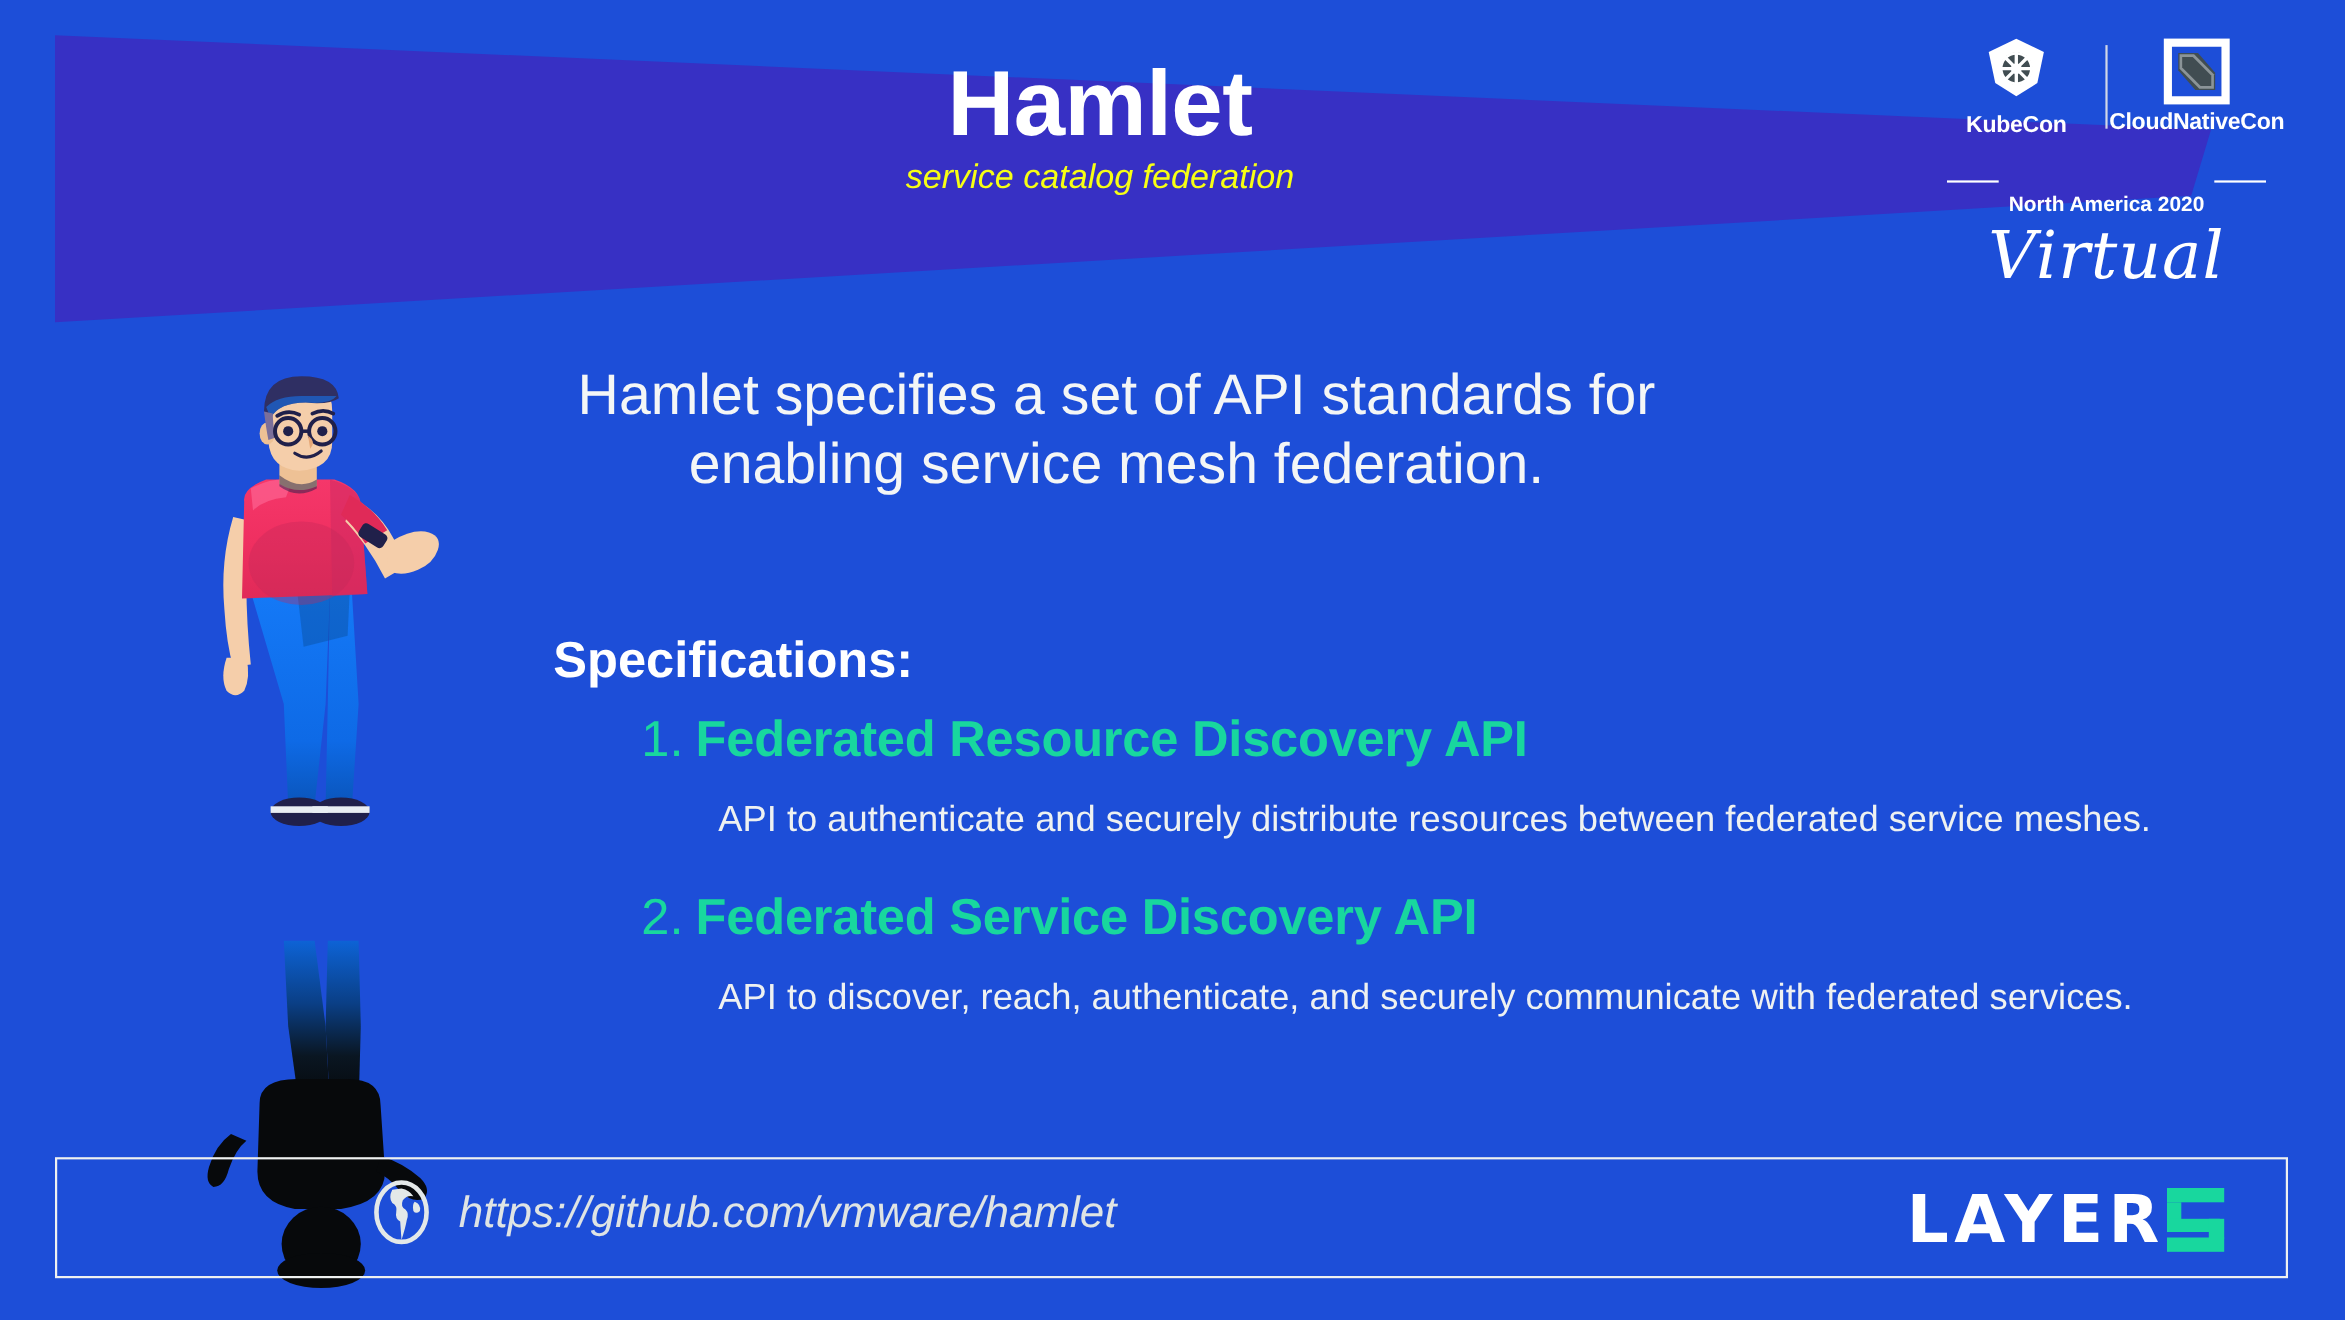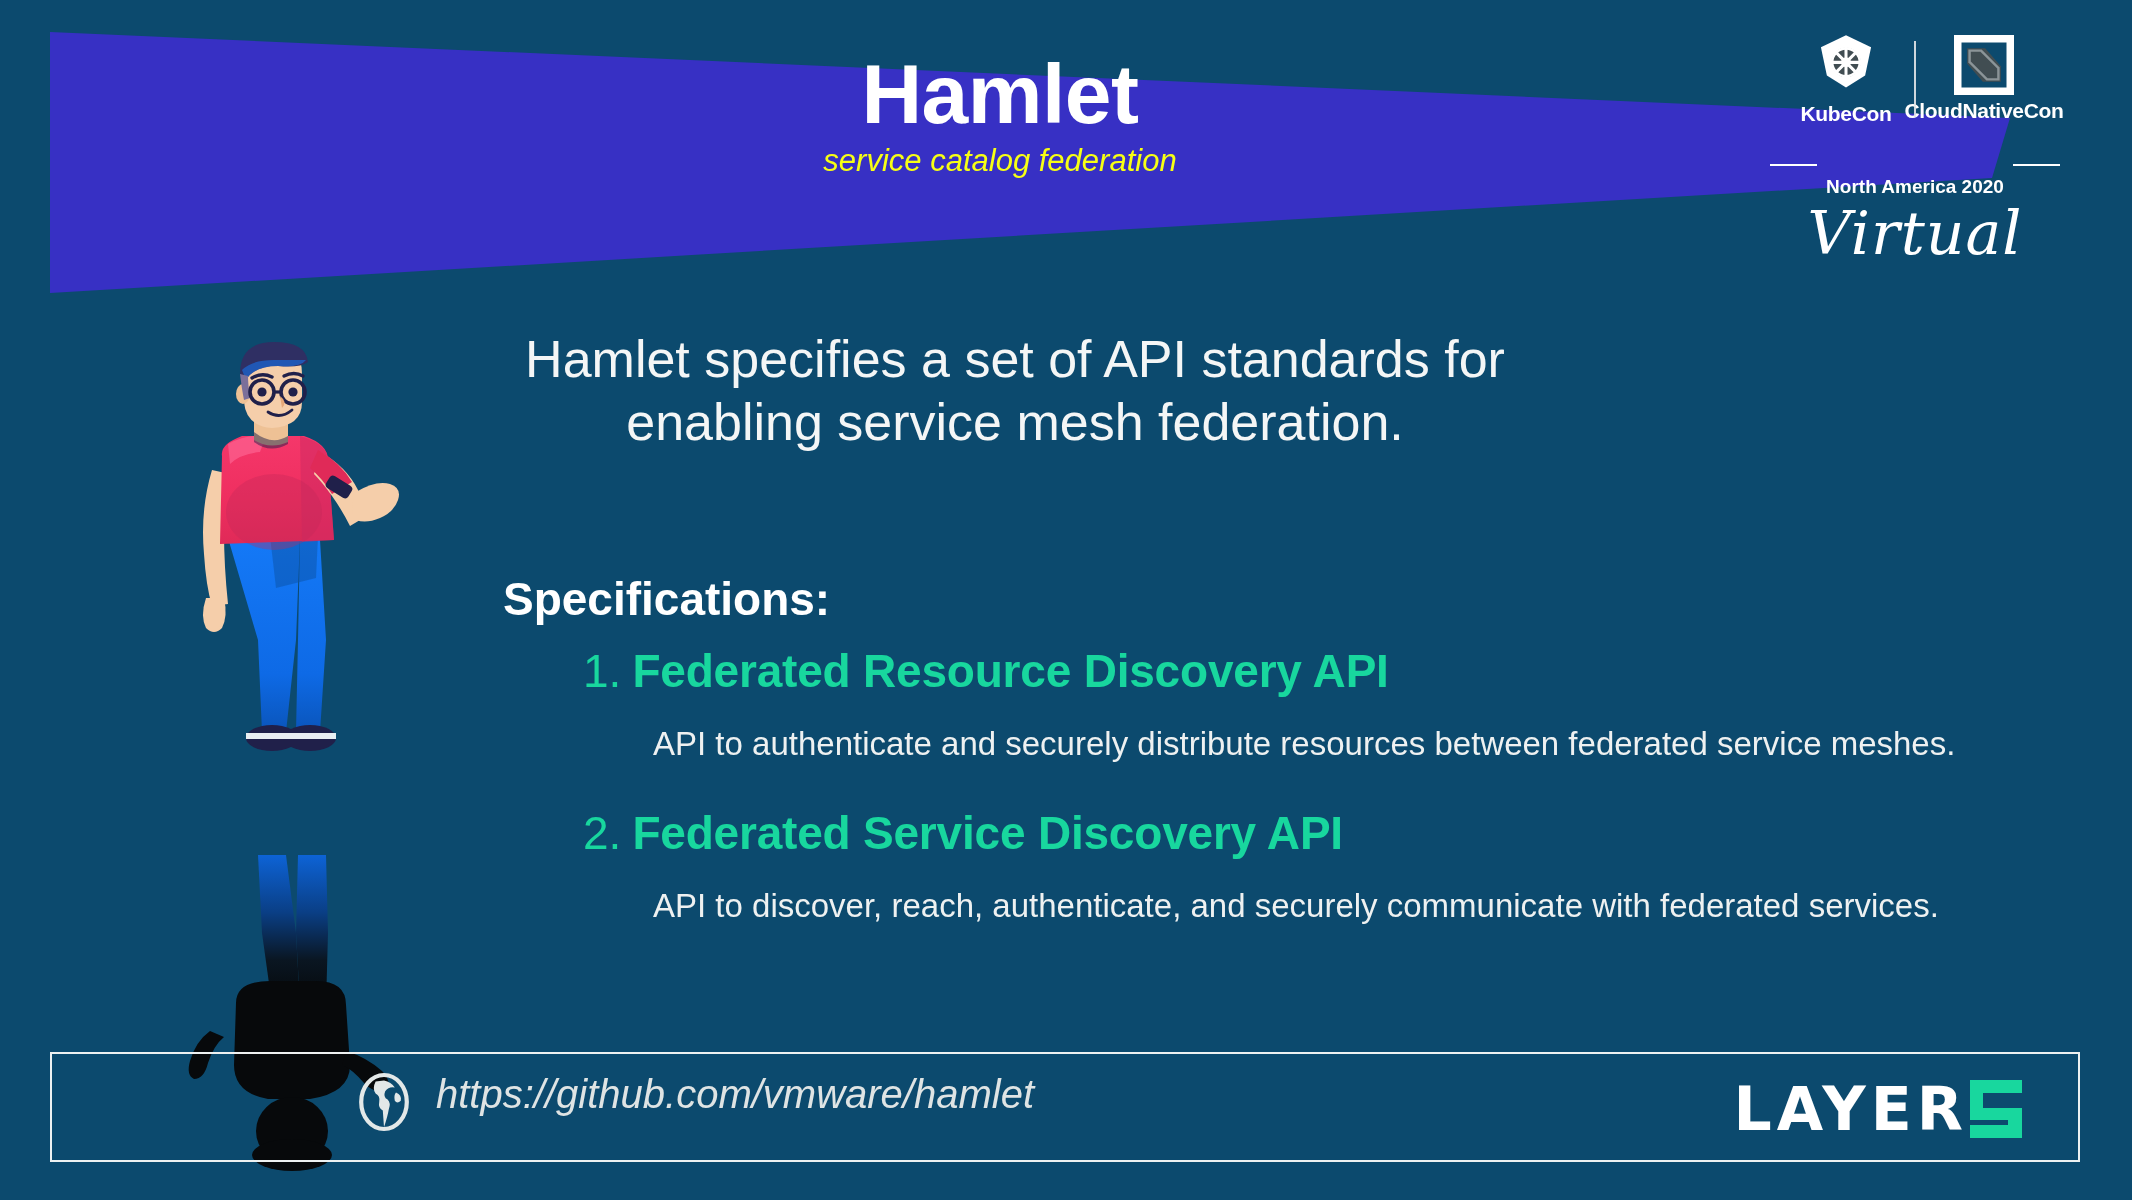--- a/index.html
+++ b/index.html
@@ -8,21 +8,21 @@
     padding: 0;
     background: #2b3337;
   }
   body {
     font-family: "Liberation Sans", sans-serif;
   }
   #slide {
     position: relative;
     width: 2132px;
     height: 1200px;
-    background: #0c4a6e;
+    background: #1d4ed8;
     overflow: hidden;
   }
 
   
   #header-banner {
     position: absolute;
     left: 0; top: 0;
     width: 2132px;
     height: 310px;
     pointer-events: none;
@@ -57,21 +57,21 @@
     position: absolute;
     right: 72px;
     top: 32px;
     width: 290px;
     text-align: center;
   }
   #kubecon-icons-row {
     display: flex;
     align-items: center;
     justify-content: center;
-    gap: 0px;
+    gap: 13px;
   }
   .kc-icon-cell {
     width: 120px;
     display: flex;
     flex-direction: column;
     align-items: center;
   }
   .kc-divider {
     width: 2px;
     height: 76px;
@@ -200,23 +200,24 @@
     position: absolute;
     left: 50px;
     top: 1052px;
     width: 2030px;
     height: 110px;
     border: 2px solid #eef1f1;
     box-sizing: border-box;
   }
   #footer-url-group {
     position: absolute;
-    left: 354px;
+    left: 335px;
     top: 1072px;
     display: flex;
+    align-items: center;
     gap: 22px;
   }
   #footer-url {
     font-size: 40px;
     font-style: italic;
     color: #dfe4e4;
     font-family: "Liberation Sans Narrow", "Liberation Sans", sans-serif;
     font-stretch: condensed;
     white-space: nowrap;
   }

